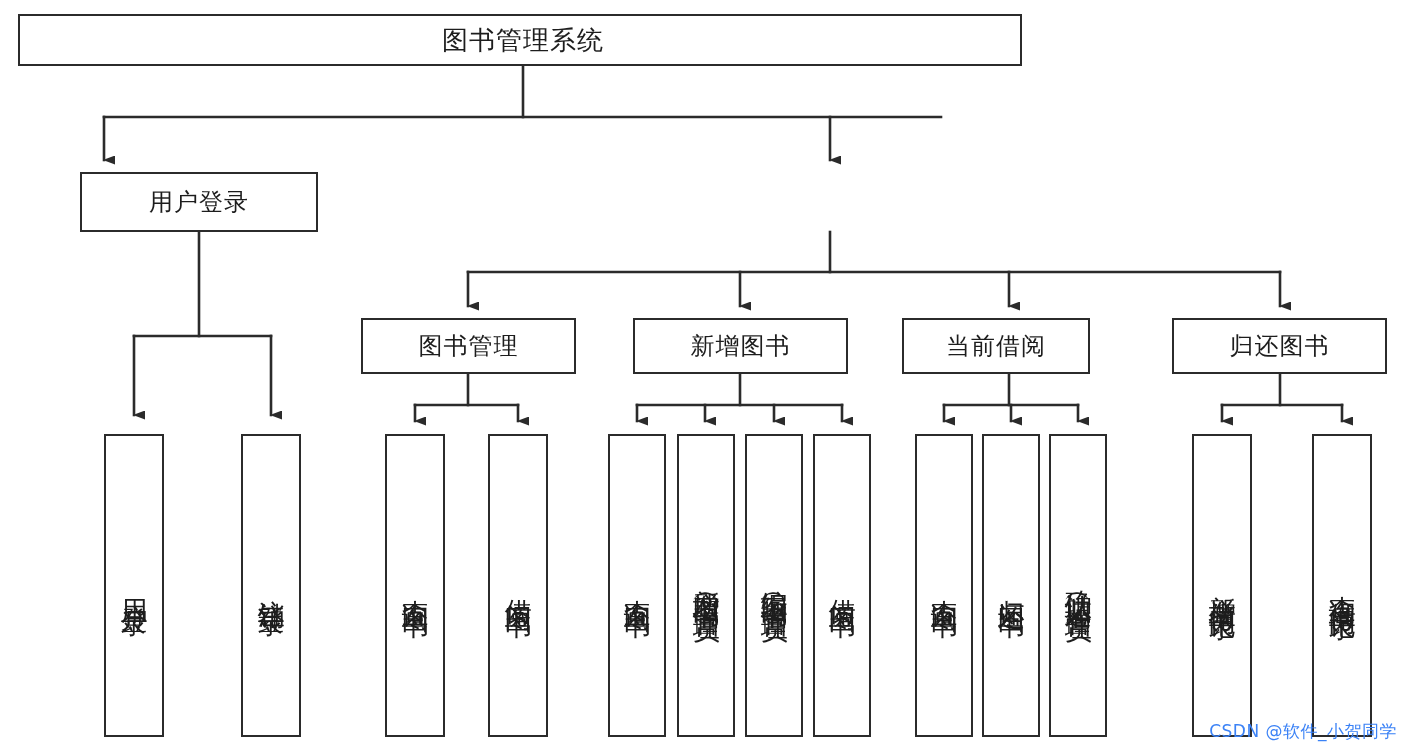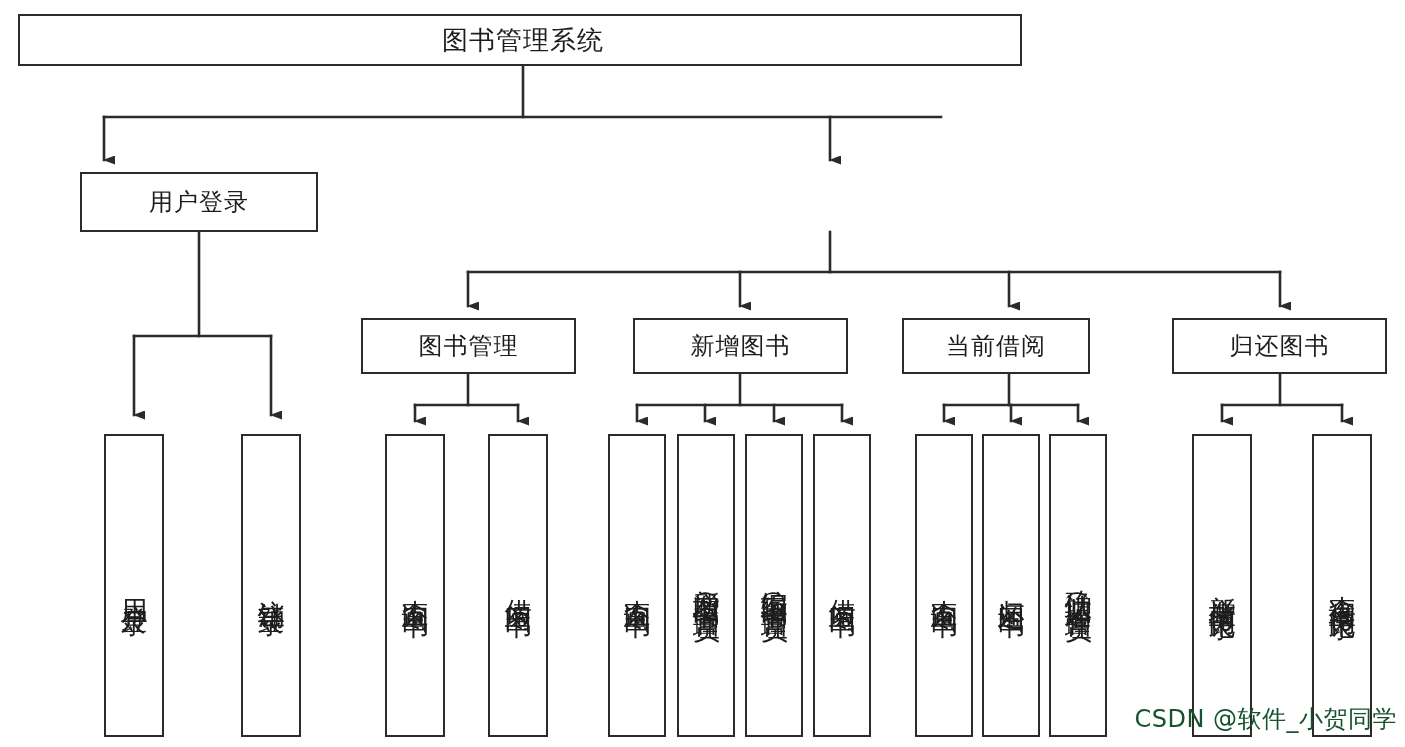--- a/index.html
+++ b/index.html
@@ -64,23 +64,23 @@
     text-orientation: upright;
     font-size: 27px;
     line-height: 1.05;
     letter-spacing: 4px;
     white-space: nowrap;
     max-height: 292px;
   }
   .watermark {
     position: absolute;
     right: 8px;
-    bottom: 12px;
-    font-size: 24px;
-    color: #14532d;
+    bottom: 4px;
+    font-size: 17px;
+    color: #3b82f6;
     letter-spacing: 0.5px;
     z-index: 5;
     white-space: nowrap;
     font-family: "DejaVu Sans", "Liberation Sans", sans-serif;
   }
 </style>
 </head>
 <body>
 
 <div id="canvas">

